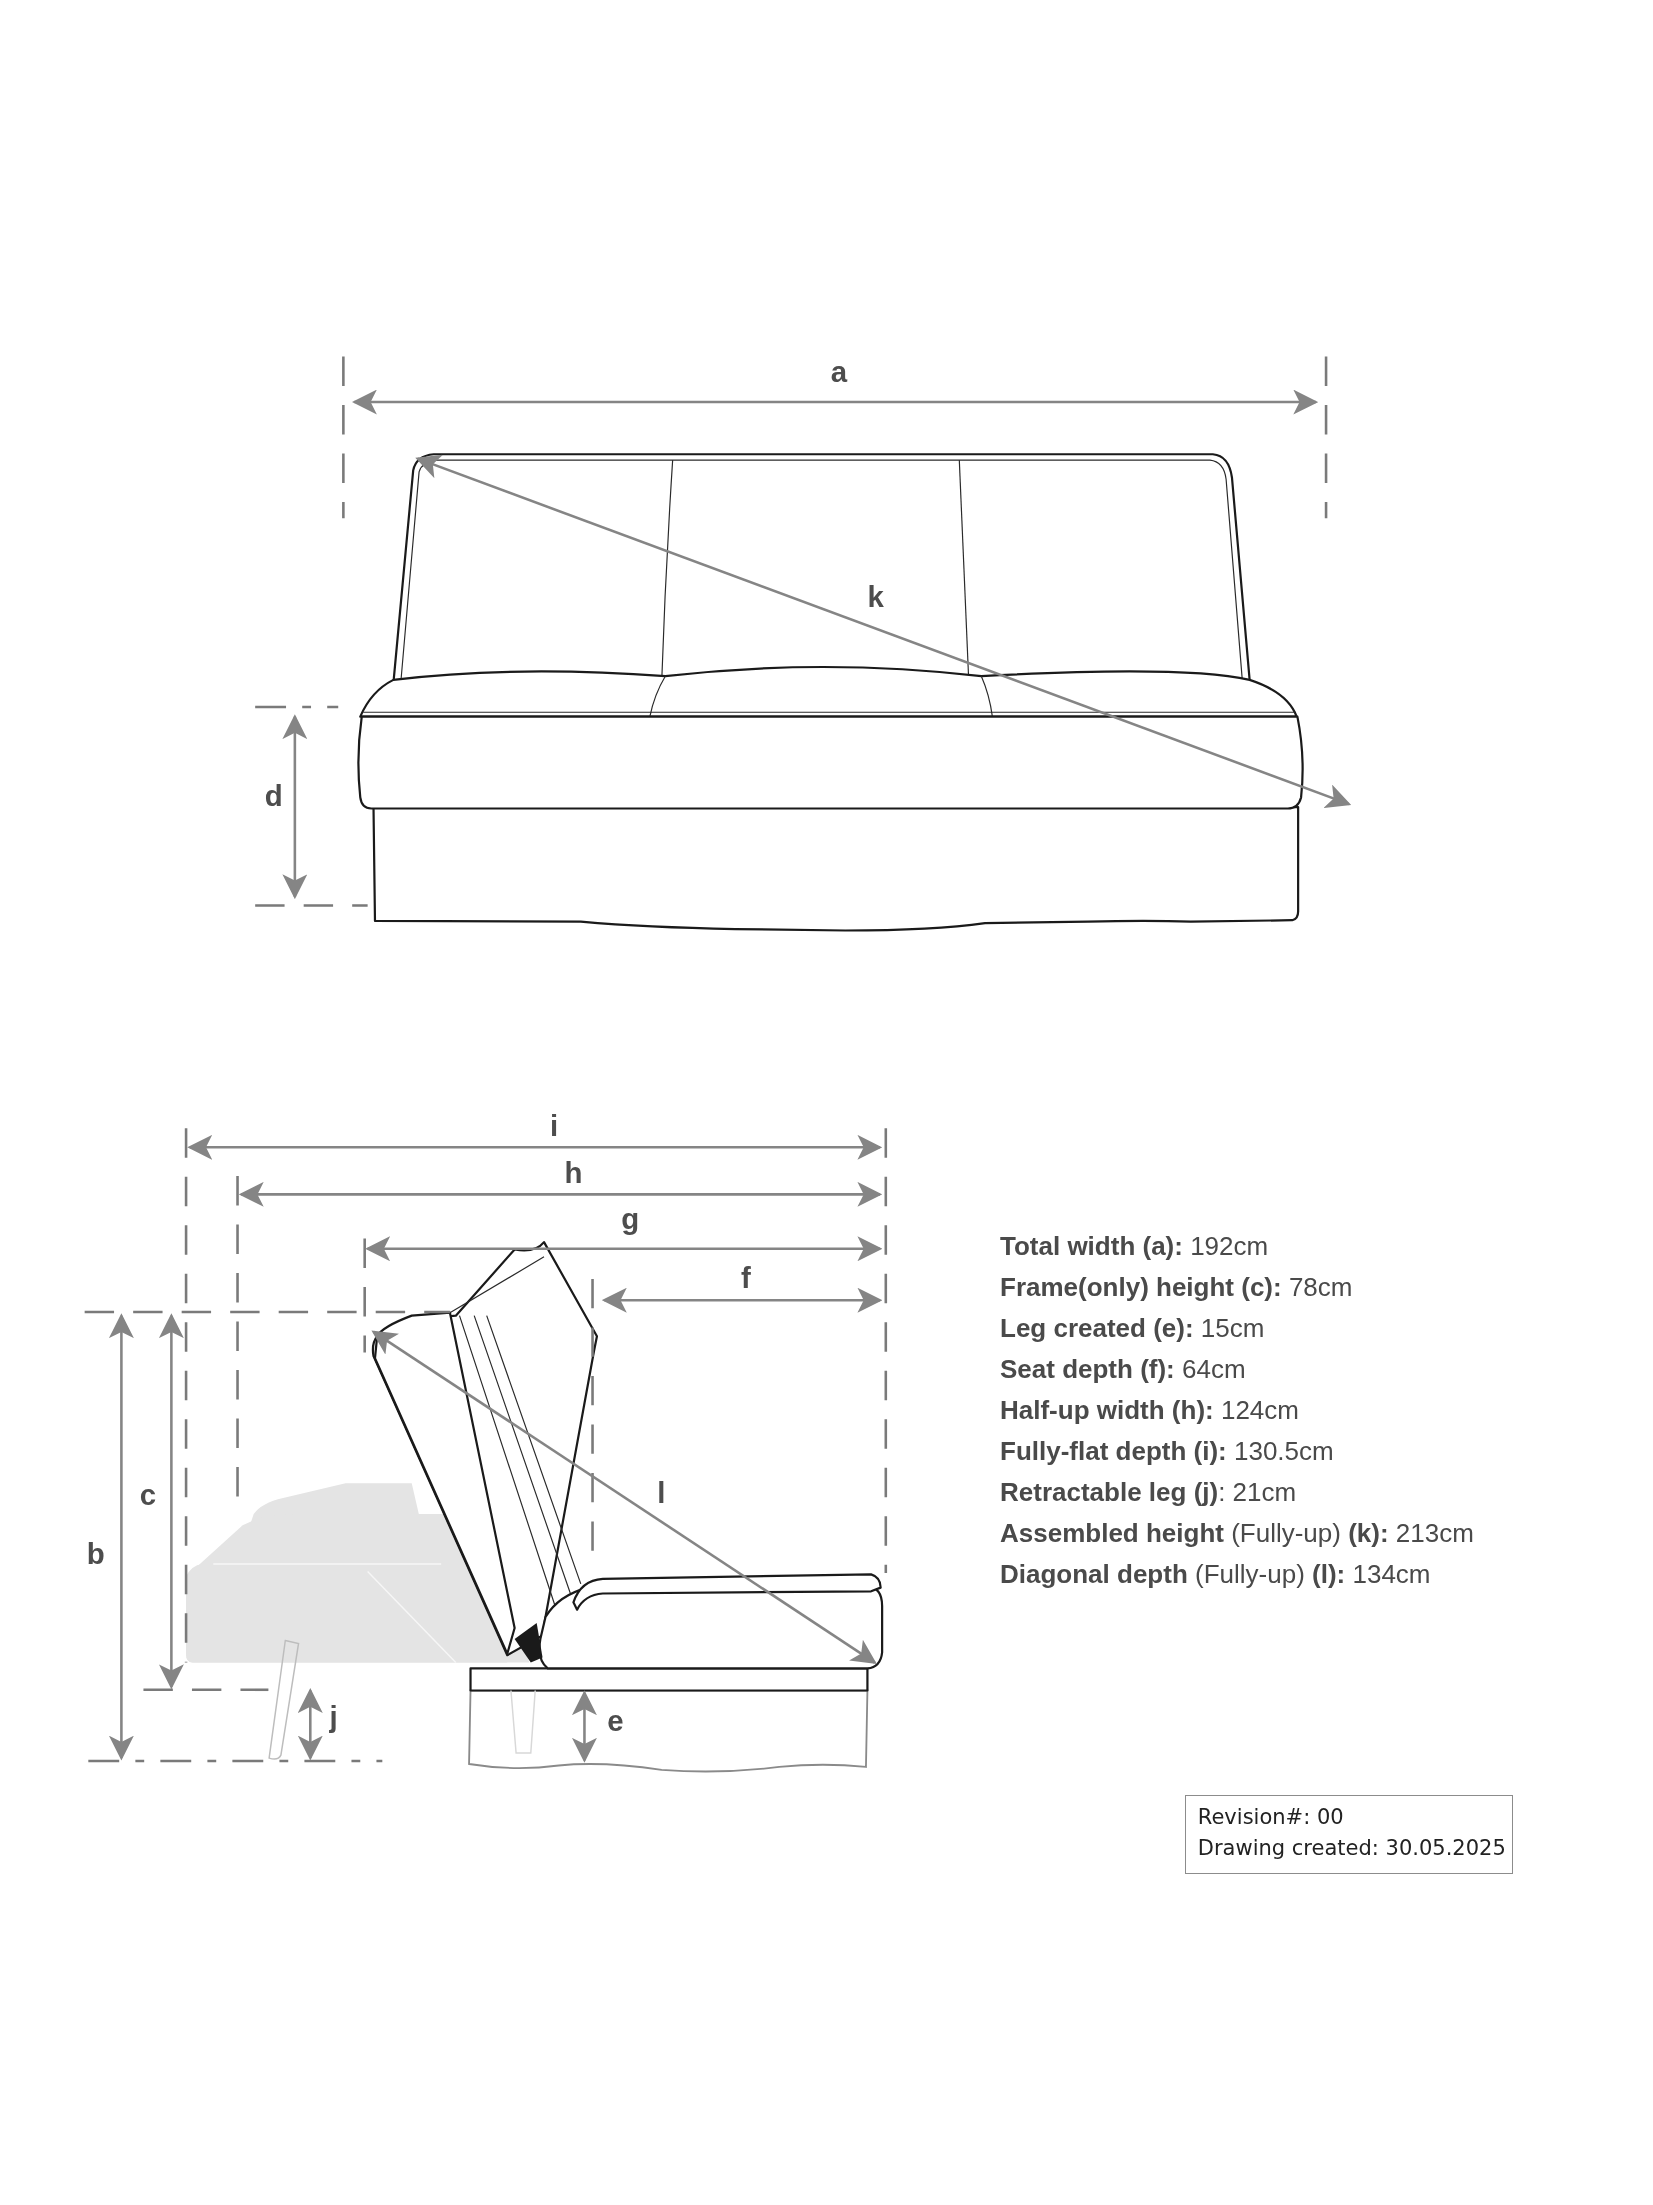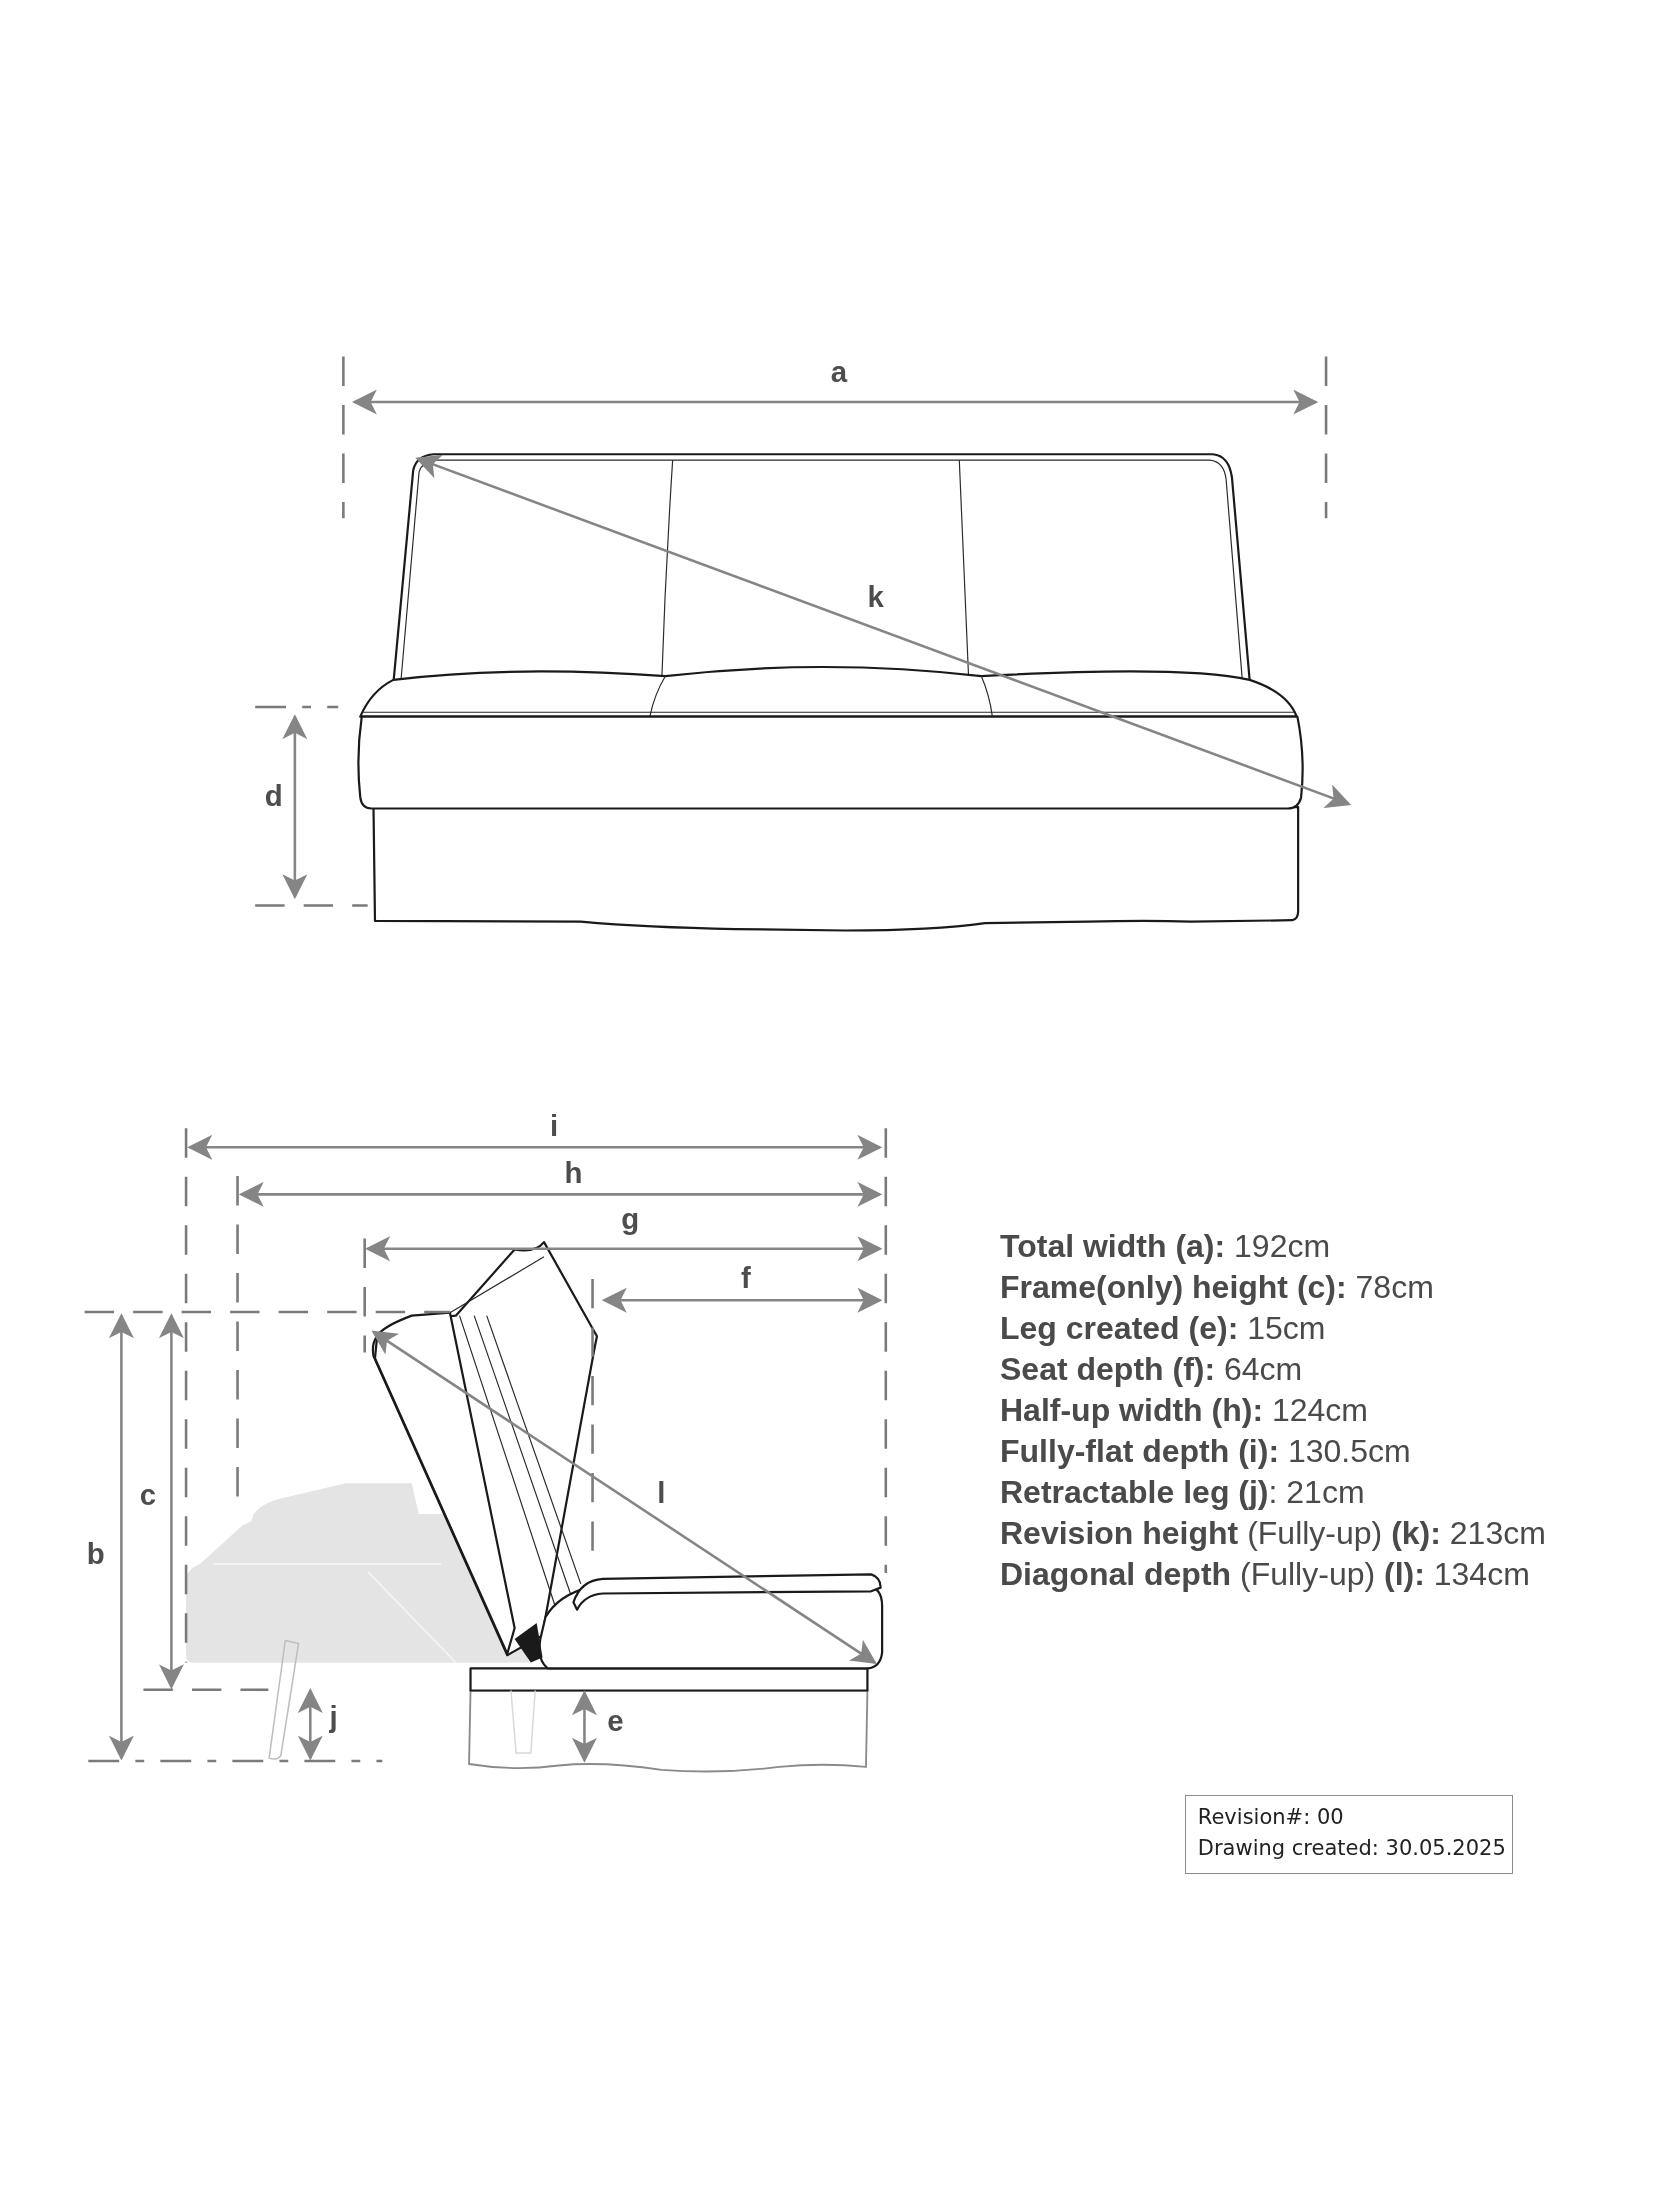--- a/index.html
+++ b/index.html
@@ -10,21 +10,21 @@
   .dim-line { stroke: #858585; stroke-width: 3.5; fill: none; }
   .dash { stroke: #7a7a7a; stroke-width: 3.5; fill: none; stroke-dasharray: 40 26; }
   .dashdot { stroke: #7a7a7a; stroke-width: 3.5; fill: none; stroke-dasharray: 42 22 12 22; }
   .outline { stroke: #1a1a1a; stroke-width: 3; fill: #ffffff; stroke-linejoin: round; }
   .outline-thin { stroke: #2a2a2a; stroke-width: 1.6; fill: none; }
   .ghost { fill: #e4e4e4; stroke: none; }
   .ghost-line { stroke: #f6f6f6; stroke-width: 2; fill: none; }
   .skirt { stroke: #8a8a8a; stroke-width: 2.5; fill: #ffffff; }
 
   .specs { position: absolute; left: 1000px; top: 1226px; width: 632px; }
-  .spec-row { font-size: 32px; line-height: 41px; color: #4a4a4a; white-space: nowrap; }
+  .spec-row { font-size: 26px; line-height: 41px; color: #4a4a4a; white-space: nowrap; }
   .spec-row .b { font-weight: bold; }
   .spec-row .n { font-weight: normal; }
 
   .revision-box { position: absolute; left: 1185px; top: 1795px; width: 328px; height: 79px;
                   border: 1.5px solid #8c8c8c; box-sizing: border-box; padding: 5.9px 0 0 11.8px;
                   font-family: "DejaVu Sans", sans-serif; font-size: 21px; color: #222; line-height: 31px; }
 </style>
 </head>
 <body>
 
@@ -121,21 +121,21 @@
 </svg>
 
 <div class="specs">
   <div class="spec-row"><span class="b">Total width (a):</span><span class="n"> 192cm</span></div>
   <div class="spec-row"><span class="b">Frame(only) height (c):</span><span class="n"> 78cm</span></div>
   <div class="spec-row"><span class="b">Leg created (e):</span><span class="n"> 15cm</span></div>
   <div class="spec-row"><span class="b">Seat depth (f):</span><span class="n"> 64cm</span></div>
   <div class="spec-row"><span class="b">Half-up width (h):</span><span class="n"> 124cm</span></div>
   <div class="spec-row"><span class="b">Fully-flat depth (i):</span><span class="n"> 130.5cm</span></div>
   <div class="spec-row"><span class="b">Retractable leg (j)</span><span class="n">: 21cm</span></div>
-  <div class="spec-row"><span class="b">Revision height</span><span class="n"> (Fully-up) </span><span class="b">(k):</span><span class="n"> 213cm</span></div>
+  <div class="spec-row"><span class="b">Assembled height</span><span class="n"> (Fully-up) </span><span class="b">(k):</span><span class="n"> 213cm</span></div>
   <div class="spec-row"><span class="b">Diagonal depth</span><span class="n"> (Fully-up) </span><span class="b">(l):</span><span class="n"> 134cm</span></div>
 </div>
 
 <div class="revision-box">
   <div>Revision#: 00</div>
   <div>Drawing created: 30.05.2025</div>
 </div>
 
 
 </body></html>

